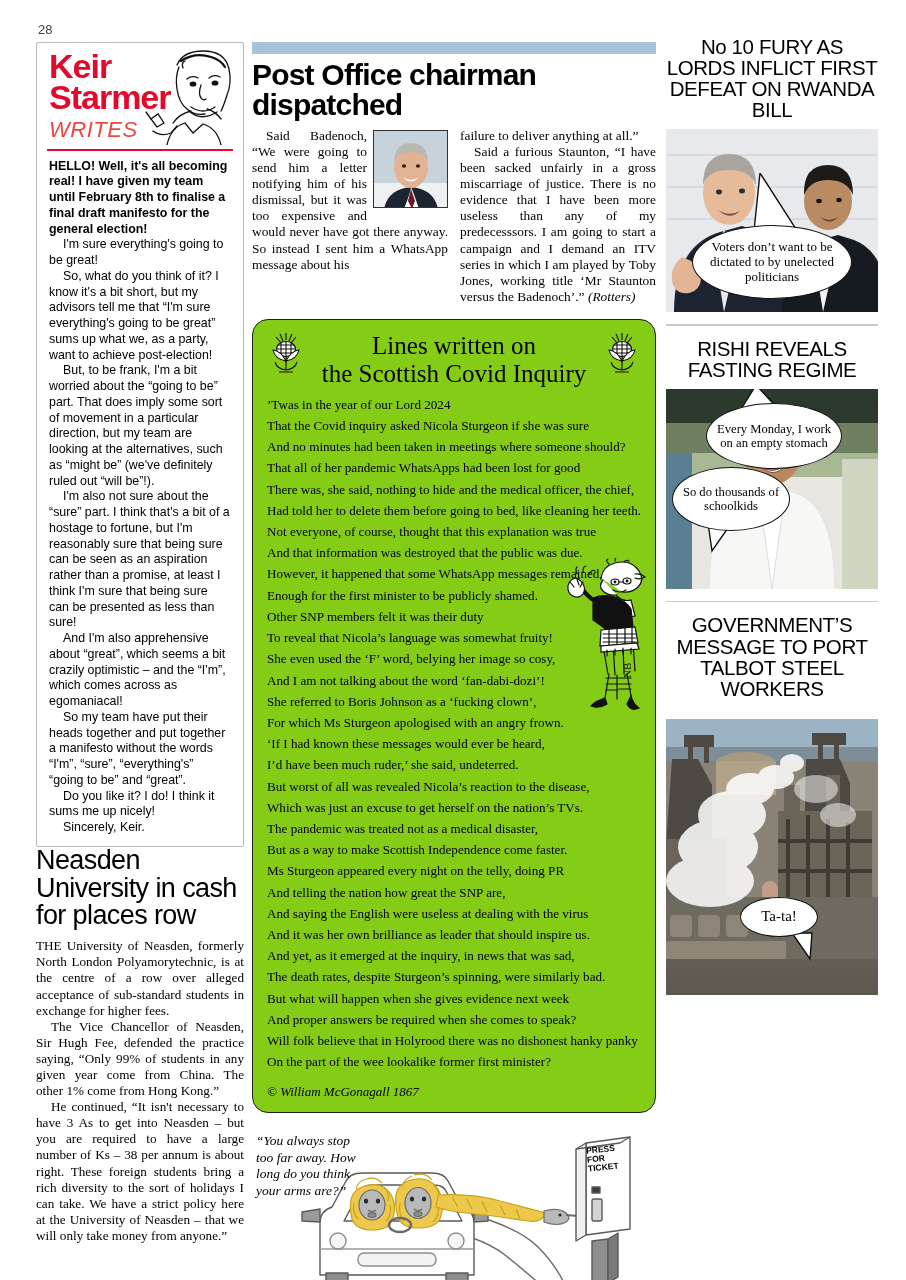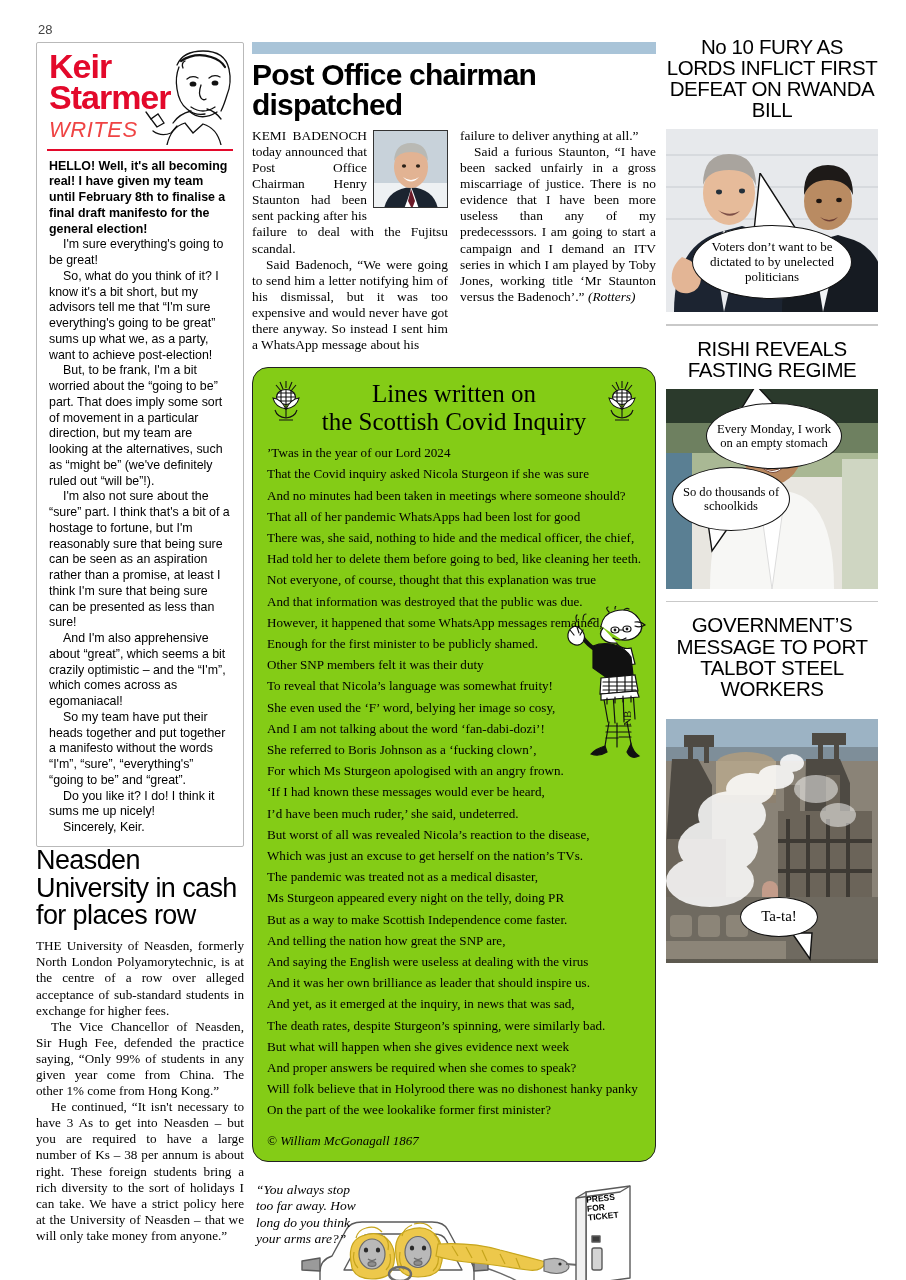--- a/index.html
+++ b/index.html
@@ -137,21 +137,21 @@
     background:
       linear-gradient(180deg, #e9ebee 0%, #e2e4e7 22%, #d7d9dc 30%, #cfd1d4 100%);
     position: relative;
   }
   .photo-rishi {
     height: 200px;
     background: linear-gradient(180deg, #1e2a22 0%, #5a6b55 18%, #9db089 34%, #e4e2dc 55%, #f0eee9 100%);
     position: relative;
   }
   .photo-steel {
-    height: 244px;
+    height: 276px;
     background: linear-gradient(180deg, #9fb4c4 0%, #8c9fae 14%, #7d7a72 34%, #6e6a62 60%, #5d594f 100%);
     position: relative;
     margin-top: 20px;
   }
 </style>
 </head>
 <body>
 
 <div class="page">
 
@@ -224,21 +224,20 @@
               <path d="M10 78 q4 -20 27 -22 q23 2 27 22 z" fill="#1b2430"></path>
               <path d="M30 78 q7 -18 7 -22 q2 4 8 22 z" fill="#fff"></path>
               <path d="M34 70 l3 -12 l4 12 l-3 8 z" fill="#6b1a28"></path>
               <ellipse cx="37" cy="36" rx="17" ry="21" fill="#e2b393"></ellipse>
               <path d="M20 30 q1 -18 17 -18 q16 0 17 18 q-4 -9 -17 -9 q-13 0 -17 9z" fill="#b9b9b4"></path>
               <ellipse cx="30" cy="35" rx="2.1" ry="1.7" fill="#2a2118"></ellipse>
               <ellipse cx="44" cy="35" rx="2.1" ry="1.7" fill="#2a2118"></ellipse>
               <path d="M29 46 q8 6 16 0 q-8 9 -16 0z" fill="#fff"></path>
             </svg>
           </div>
-          <p class="first">KEMI BADENOCH today announced that Post Office Chairman Henry Staunton had been sent packing after his failure to deal with the Fujitsu scandal.</p>
           <p>Said Badenoch, “We were going to send him a letter notifying him of his dismissal, but it was too expensive and would never have got there anyway. So instead I sent him a WhatsApp message about his</p>
         </div>
         <div class="po-col">
           <p class="first">failure to deliver anything at all.”</p>
           <p><span>Said a furious Staunton, “I have been sacked unfairly in a gross miscarriage of justice. There is no evidence that I have been more useless than any of my predecesssors. I am going to start a campaign and I demand an ITV series in which I am played by Toby Jones, working title ‘Mr Staunton versus the Badenoch’.” </span><span class="po-rotters">(Rotters)</span></p>
         </div>
       </div>
     </div>
 
     <div class="poem-box">
@@ -322,22 +321,22 @@
         <div>To reveal that Nicola’s language was somewhat fruity!</div>
         <div>She even used the ‘F’ word, belying her image so cosy,</div>
         <div>And I am not talking about the word ‘fan-dabi-dozi’!</div>
         <div>She referred to Boris Johnson as a ‘fucking clown’,</div>
         <div>For which Ms Sturgeon apologised with an angry frown.</div>
         <div>‘If I had known these messages would ever be heard,</div>
         <div>I’d have been much ruder,’ she said, undeterred.</div>
         <div>But worst of all was revealed Nicola’s reaction to the disease,</div>
         <div>Which was just an excuse to get herself on the nation’s TVs.</div>
         <div>The pandemic was treated not as a medical disaster,</div>
+        <div>But as a way to make Scottish Independence come  faster.</div>
         <div>Ms Sturgeon appeared every night on the telly, doing PR</div>
-        <div>But as a way to make Scottish Independence come  faster.</div>
         <div>And telling the nation how great the SNP are,</div>
         <div>And saying the English were useless at dealing with the virus</div>
         <div>And it was her own brilliance as leader that should inspire us.</div>
         <div>And yet, as it emerged at the inquiry, in news that was sad,</div>
         <div>The death rates, despite Sturgeon’s spinning, were similarly bad.</div>
         <div>But what will happen when she gives evidence next week</div>
         <div>And proper answers be required when she comes to speak?</div>
         <div>Will folk believe that in Holyrood there was no dishonest hanky panky</div>
         <div>On the part of the wee lookalike former first minister?</div>
       </div>

